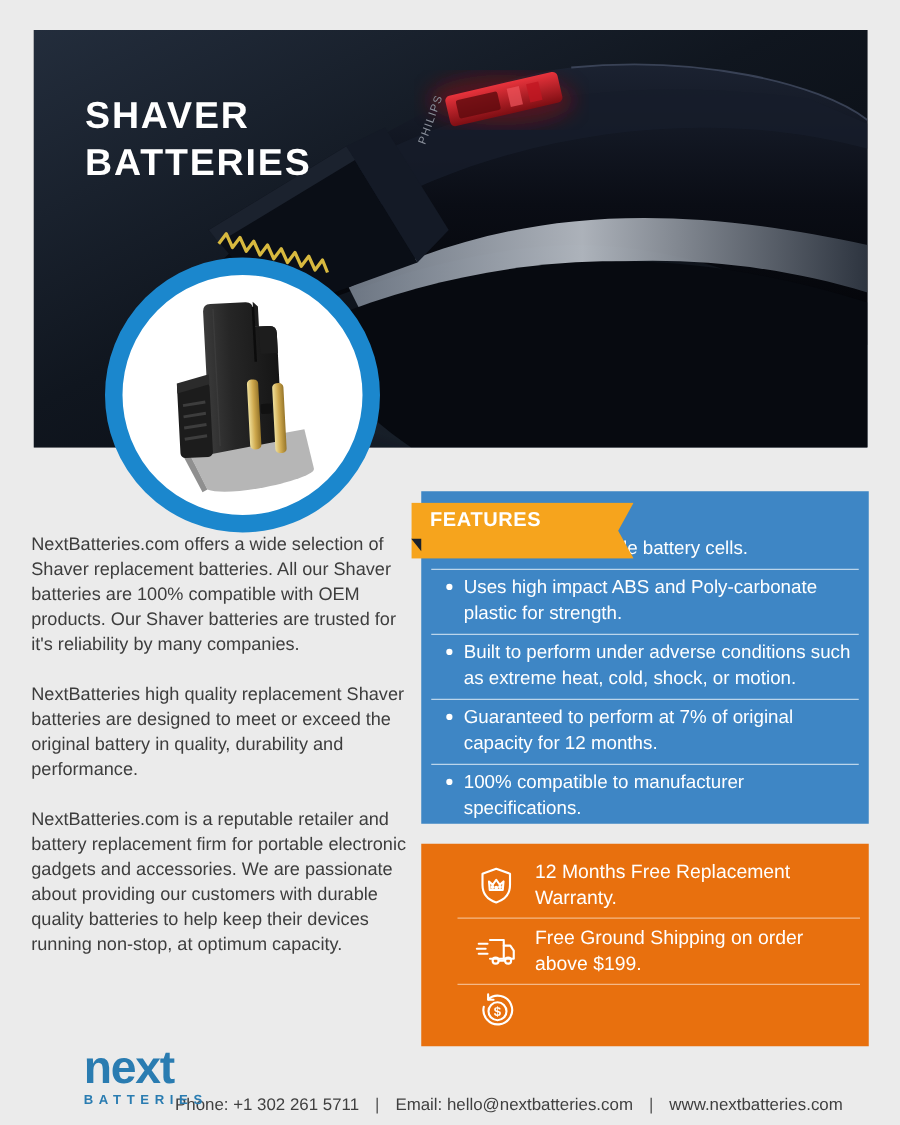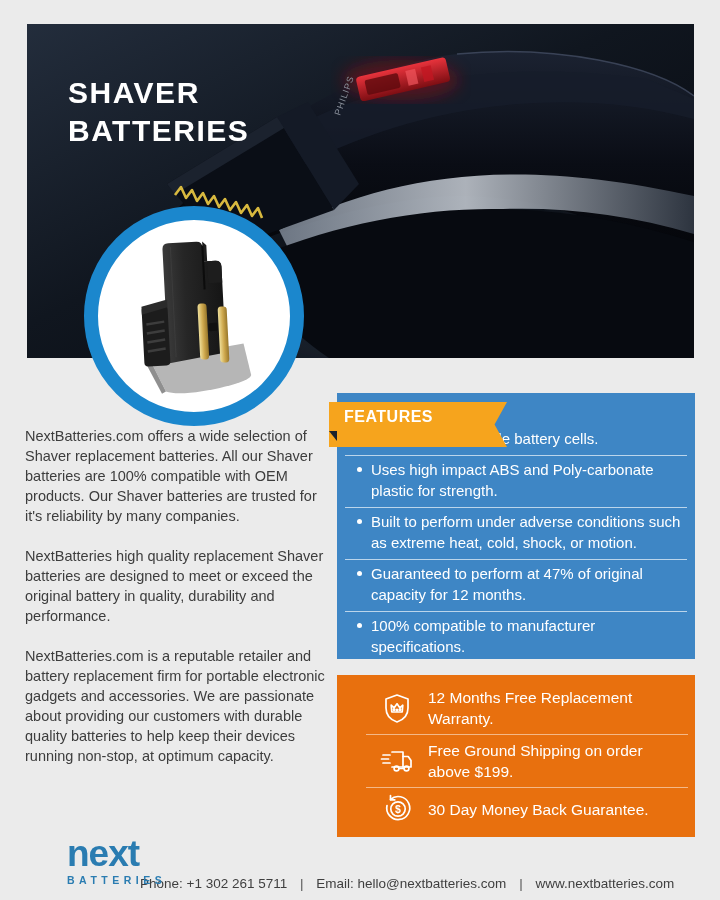--- a/index.html
+++ b/index.html
@@ -173,21 +173,21 @@
       <li>
         <span class="dot"></span>
         <span class="feature-text">Uses high impact ABS and Poly-carbonate plastic for strength.</span>
       </li>
       <li>
         <span class="dot"></span>
         <span class="feature-text">Built to perform under adverse conditions such as extreme heat, cold, shock, or motion.</span>
       </li>
       <li>
         <span class="dot"></span>
-        <span class="feature-text">Guaranteed to perform at 47% of original capacity for 12 months.</span>
+        <span class="feature-text">Guaranteed to perform at 7% of original capacity for 12 months.</span>
       </li>
       <li>
         <span class="dot"></span>
         <span class="feature-text">100% compatible to manufacturer specifications.</span>
       </li>
     </ul>
   </div>
   <div class="ribbon">FEATURES</div>
   <div class="ribbon-fold"></div>
 
@@ -221,21 +221,20 @@
     </div>
     <div class="b-row">
       <span class="b-icon">
         <svg width="32" height="32" viewBox="0 0 32 32" fill="none" stroke="#ffffff" stroke-width="1.7" stroke-linecap="round" stroke-linejoin="round">
           <path d="M9.5 6.5 A11.5 11.5 0 1 1 6 12.5"></path>
           <path d="M9.5 2.5 L9.5 6.8 L13.8 6.8"></path>
           <circle cx="17" cy="16" r="7.2"></circle>
           <text x="17" y="19.8" font-family="Liberation Sans, sans-serif" font-size="10.5" font-weight="bold" fill="#ffffff" stroke="none" text-anchor="middle">$</text>
         </svg>
       </span>
-      <span class="b-text">30 Day Money Back Guarantee.</span>
     </div>
   </div>
 
   <div class="logo">
     <span class="logo-top">next</span>
     <span class="logo-bottom">BATTERIES</span>
   </div>
   <div class="contact">
     <span>Phone: +1 302 261 5711</span>
     <span class="sep">|</span>

